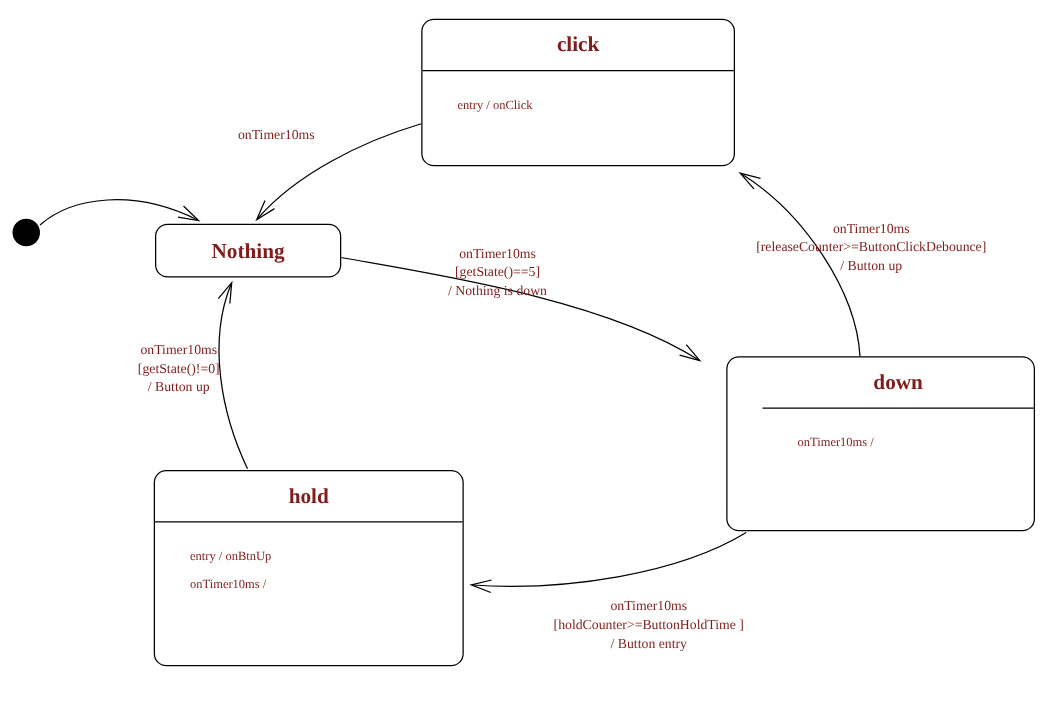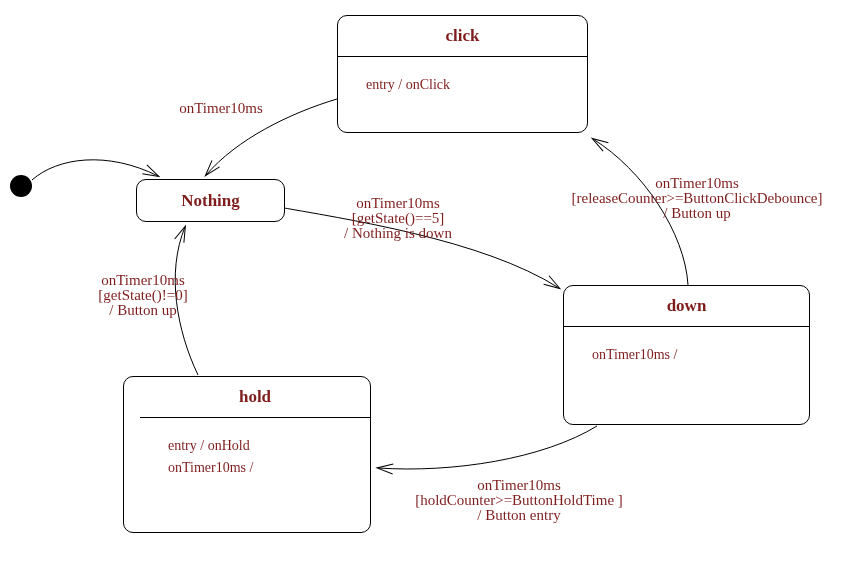--- a/index.html
+++ b/index.html
@@ -35,29 +35,29 @@
     border-bottom: 1px solid #000000;
     height: 41px;
     box-sizing: border-box;
   }
   .state.simple .state-title {
     border-bottom: none;
     height: 100%;
   }
   .state-body {
     padding: 17px 10px 0 28px;
-    font-size: 14px;
+    font-size: 10px;
     line-height: 22px;
     white-space: nowrap;
   }
   .tlabel {
     position: absolute;
     transform: translateX(-50%);
     text-align: center;
-    font-size: 15px;
+    font-size: 11px;
     line-height: 15px;
     white-space: nowrap;
     z-index: 2;
   }
   .tlabel span { display: block; }
 </style>
 </head>
 <body>
 
 <div id="canvas">
@@ -84,35 +84,35 @@
     <path d="M 597 426 C 543 459, 453 473, 378 468" fill="none" stroke="#000000" stroke-width="1" marker-end="url(#arrowOpen)"></path>
   </svg>
 
   <div class="state" style="left:337px; top:15px; width:251px; height:118px;">
     <div class="state-title">click</div>
     <div class="state-body">
       <div>entry / onClick</div>
     </div>
   </div>
 
-  <div class="state simple" style="left:136px; top:179px; width:149px; height:43px;">
+  <div class="state simple" style="left:124px; top:179px; width:149px; height:43px;">
     <div class="state-title">Nothing</div>
   </div>
 
-  <div class="state" style="left:563px; top:285px; width:247px; height:140px;">
+  <div class="state" style="left:581px; top:285px; width:247px; height:140px;padding-left:28px;">
     <div class="state-title">down</div>
     <div class="state-body">
       <div>onTimer10ms /</div>
     </div>
   </div>
 
-  <div class="state" style="left:123px; top:376px; width:248px; height:157px;padding-left:16px;">
+  <div class="state" style="left:123px; top:376px; width:248px; height:157px;">
     <div class="state-title">hold</div>
     <div class="state-body">
-      <div>entry / onHold</div>
+      <div>entry / onBtnUp</div>
       <div>onTimer10ms /</div>
     </div>
   </div>
 
   <div class="tlabel" style="left:221px; top:101px;">
     <span>onTimer10ms</span>
   </div>
 
   <div class="tlabel" style="left:398px; top:196px;">
     <span>onTimer10ms</span>

